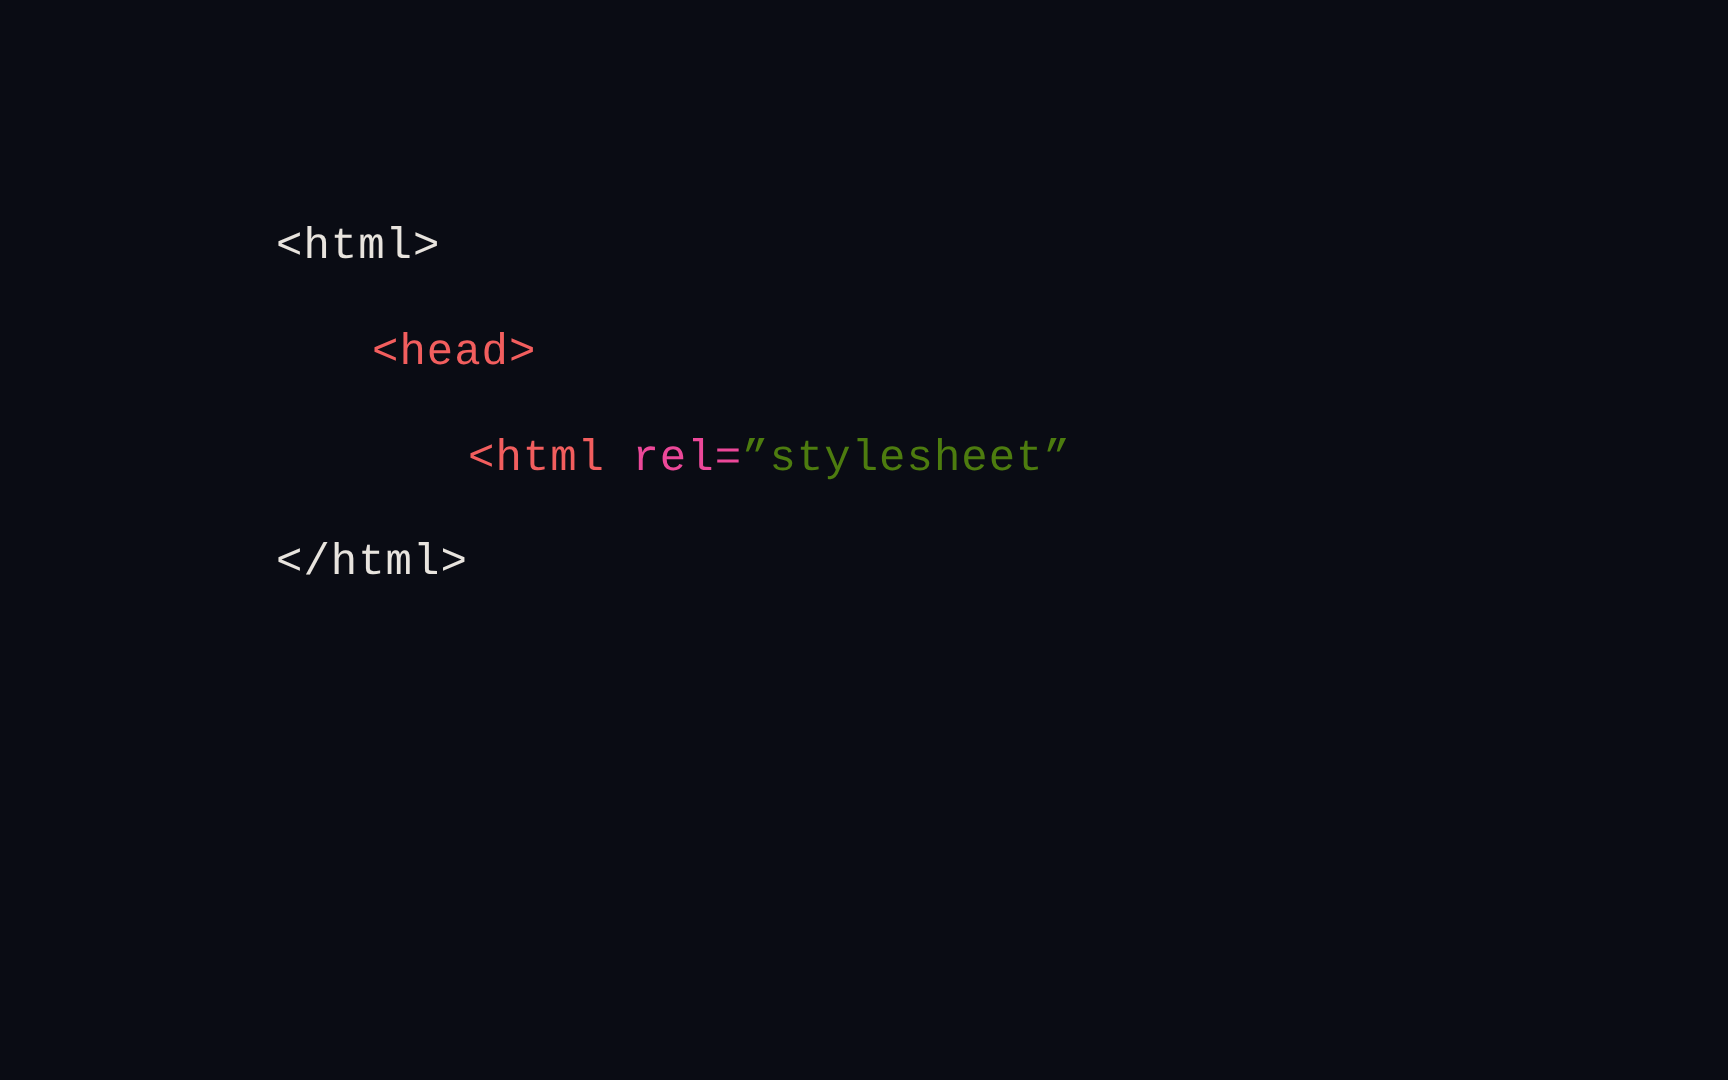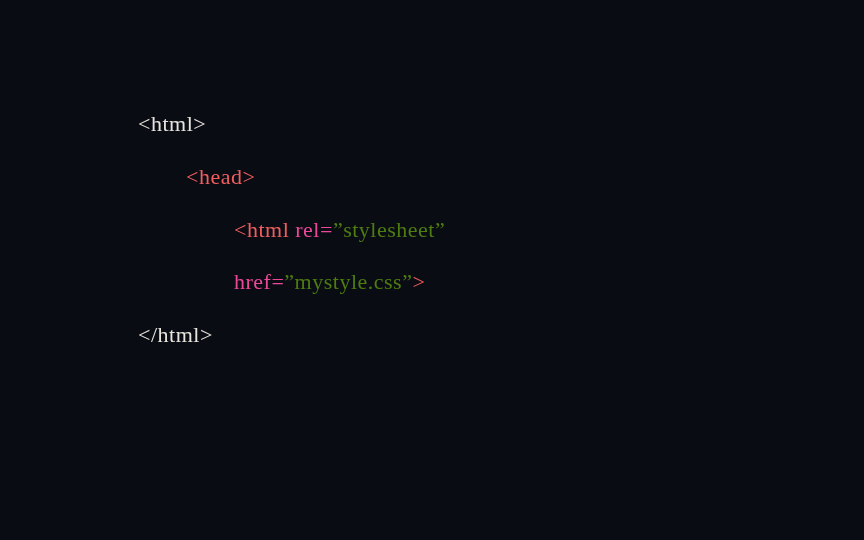--- a/index.html
+++ b/index.html
@@ -13,21 +13,20 @@
       background-color: #0a0c14;
       font-family: 'Menlo', 'Monaco', 'Consolas', 'Courier New', monospace;
       font-size: 22px;
       line-height: 2.4;
       letter-spacing: 0.5px;
       overflow: hidden;
     }
     .code-block {
       padding-top: 98px;
       padding-left: 138px;
-      font-family: Liberation Serif, serif;
     }
     .line {
       white-space: pre;
     }
     .indent-1 {
       padding-left: 48px;
     }
     .indent-2 {
       padding-left: 96px;
     }
@@ -47,17 +46,16 @@
 </head>
 <body>
 
 <div class="code-block">
   <div class="line"><span class="c-white">&lt;</span><span class="c-white">html</span><span class="c-white">&gt;</span></div>
 
   <div class="line indent-1"><span class="c-red">&lt;</span><span class="c-red">head</span><span class="c-red">&gt;</span></div>
 
   <div class="line indent-2"><span class="c-red">&lt;</span><span class="c-red">html</span><span> </span><span class="c-green">rel</span><span class="c-green">=</span><span class="c-yellow">”stylesheet”</span></div>
 
-  <div class="line indent-2"><span class="c-green">href</span><span class="c-green">=</span><span class="c-yellow">”mystyle.css”</span><span class="c-red">&gt;</span></div>
 
 
   <div class="line"><span class="c-white">&lt;/</span><span class="c-white">html</span><span class="c-white">&gt;</span></div>
 </div>
 
 </body></html>

